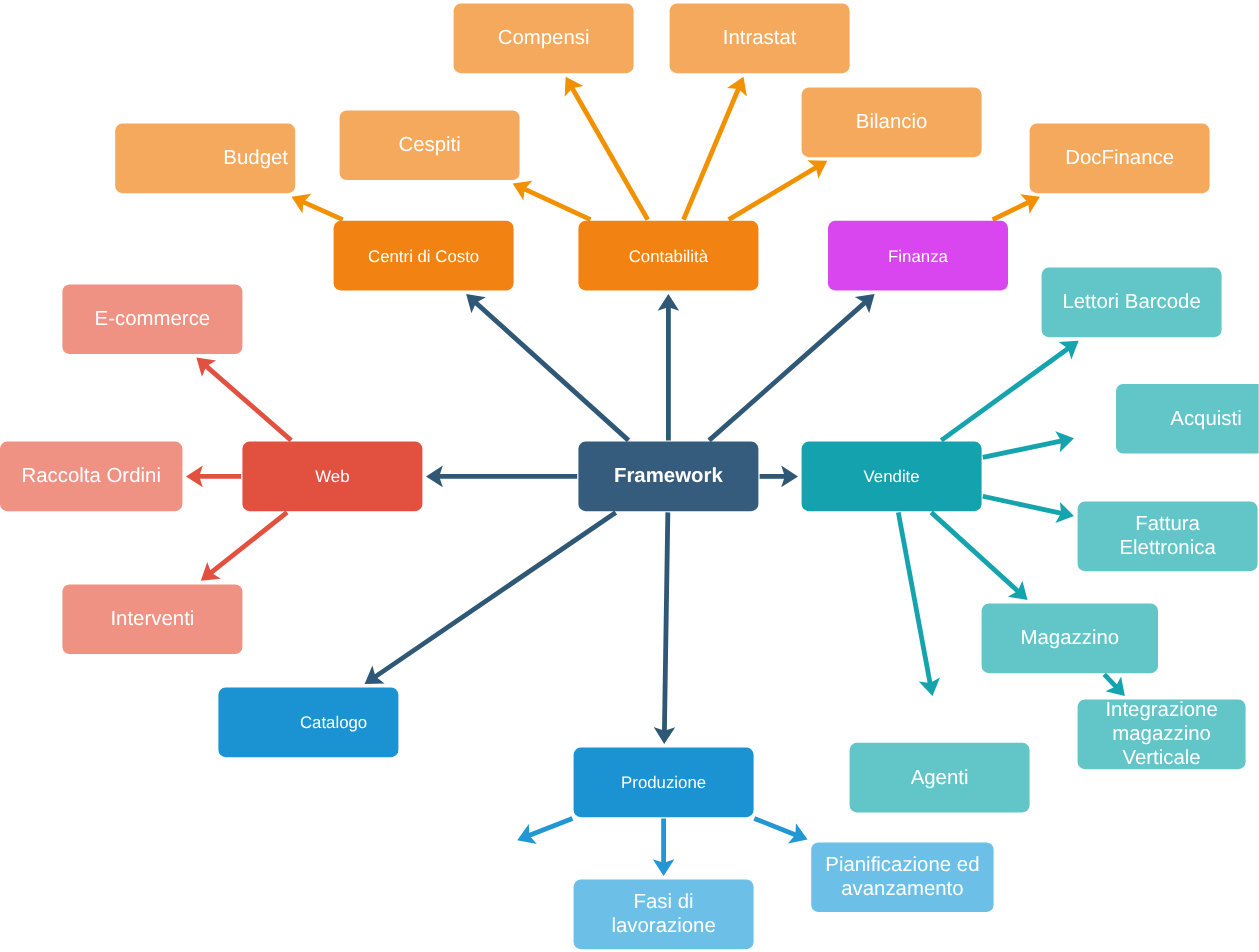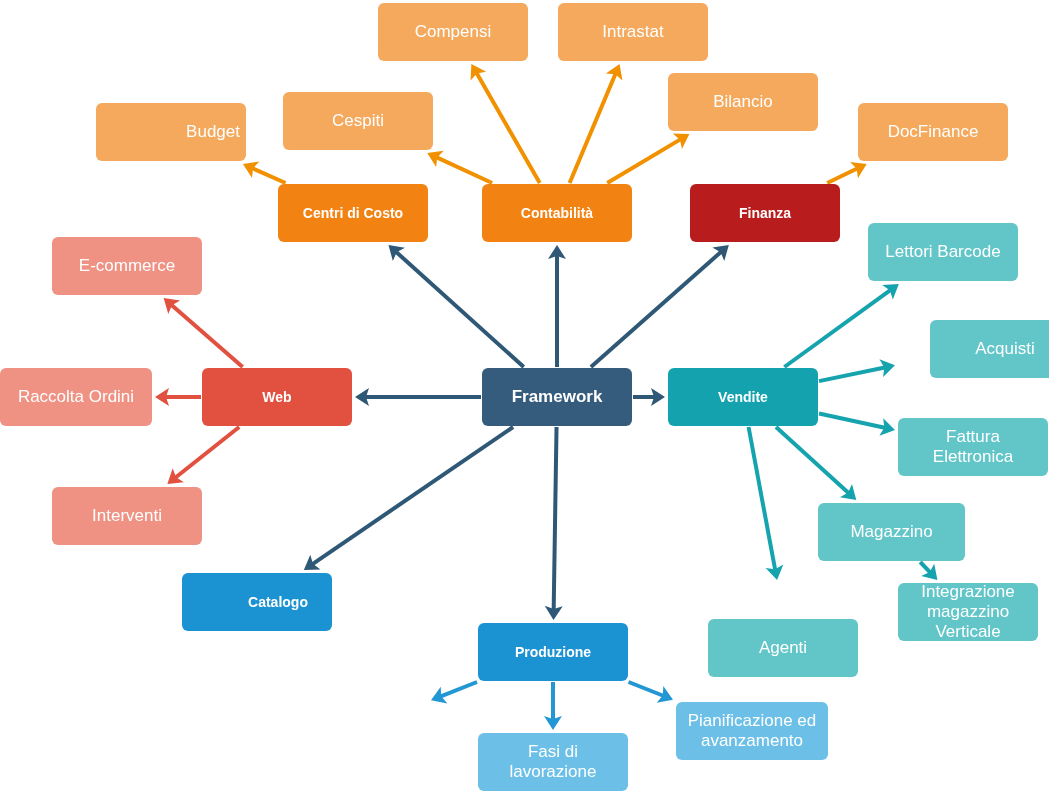--- a/index.html
+++ b/index.html
@@ -36,21 +36,21 @@
     color: #ffffff;
     line-height: 1.18;
     padding: 2px 6px;
     z-index: 2;
   }
   .node .label {
     display: block;
     white-space: pre-line;
   }
   .lvl0 { font-size: 17px; font-weight: bold; }
-  .lvl1 { font-size: 14px; font-weight: bold; }
+  .lvl1 { font-size: 14px; font-weight: normal; }
   .lvl2 { font-size: 17px; font-weight: normal; }
 </style>
 </head>
 <body>
 
 <div id="diagram">
   <svg id="edges" viewBox="0 0 1049 793">
       <line x1="523.7391304347826" y1="367" x2="396.2752429670361" y2="252.03257208791487" stroke="#2E5875" stroke-width="4" stroke-linecap="butt"></line>
       <polygon points="388.47826086956525,245 404.9021559320248,247.69363527176864 396.6465278288204,252.3674564730537 392.84631806702794,261.05989029600437" fill="#2E5875"></polygon>
       <line x1="557" y1="367" x2="557" y2="255.5" stroke="#2E5875" stroke-width="4" stroke-linecap="butt"></line>
@@ -121,21 +121,21 @@
   <div class="node lvl2" style="left: 858px; top: 103px; width: 150px; height: 58px; background: rgb(244, 169, 93);">
     <span class="label">DocFinance</span>
   </div>
 
   <div class="node lvl1" style="left: 278px; top: 184px; width: 150px; height: 58px; background: rgb(242, 130, 17);">
     <span class="label">Centri di Costo</span>
   </div>
   <div class="node lvl1" style="left: 482px; top: 184px; width: 150px; height: 58px; background: rgb(242, 130, 17);">
     <span class="label">Contabilità</span>
   </div>
-  <div class="node lvl1" style="left: 690px; top: 184px; width: 150px; height: 58px; background: #b91c1c;">
+  <div class="node lvl1" style="left: 690px; top: 184px; width: 150px; height: 58px; background: #d946ef;">
     <span class="label">Finanza</span>
   </div>
 
   <div class="node lvl2" style="left: 52px; top: 237px; width: 150px; height: 58px; background: rgb(239, 145, 131);">
     <span class="label">E-commerce</span>
   </div>
   <div class="node lvl1" style="left: 202px; top: 368px; width: 150px; height: 58px; background: rgb(226, 80, 63);">
     <span class="label">Web</span>
   </div>
   <div class="node lvl2" style="left: 0px; top: 368px; width: 152px; height: 58px; background: rgb(239, 145, 131);">

